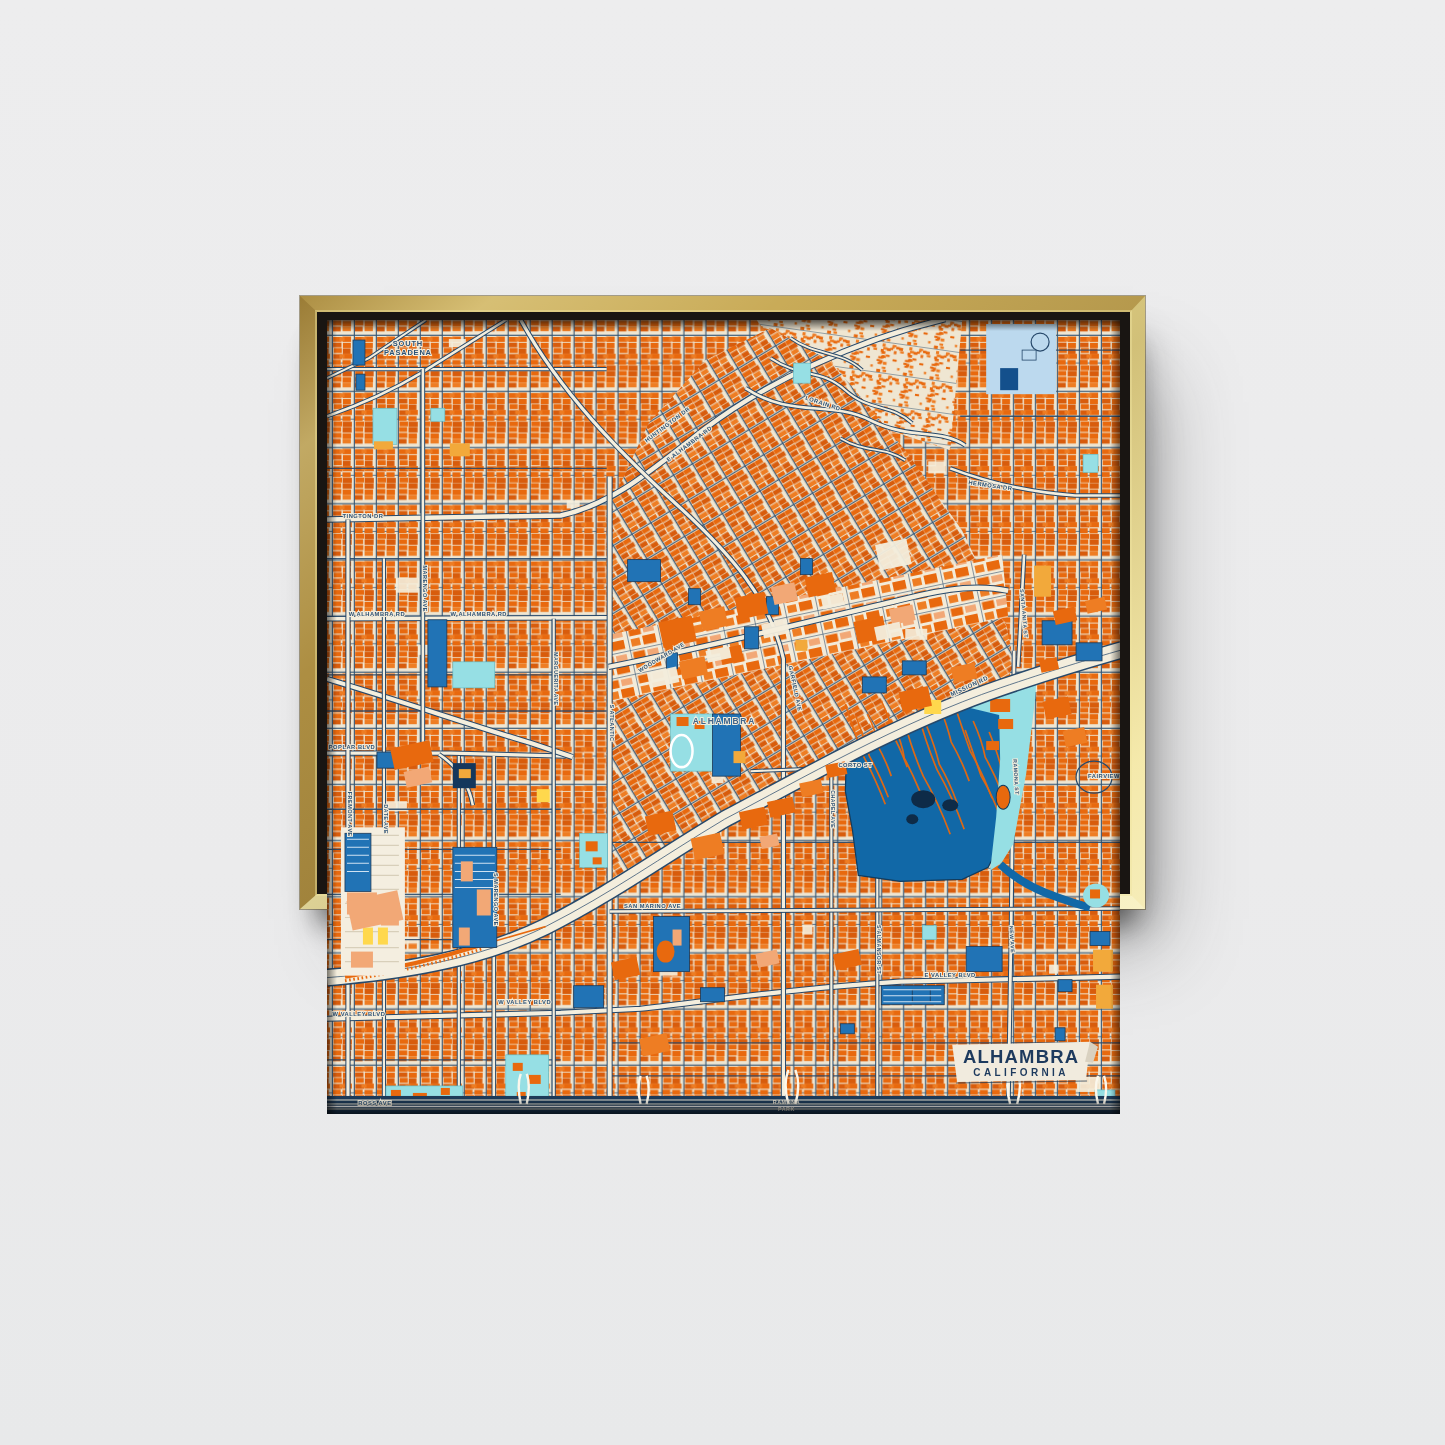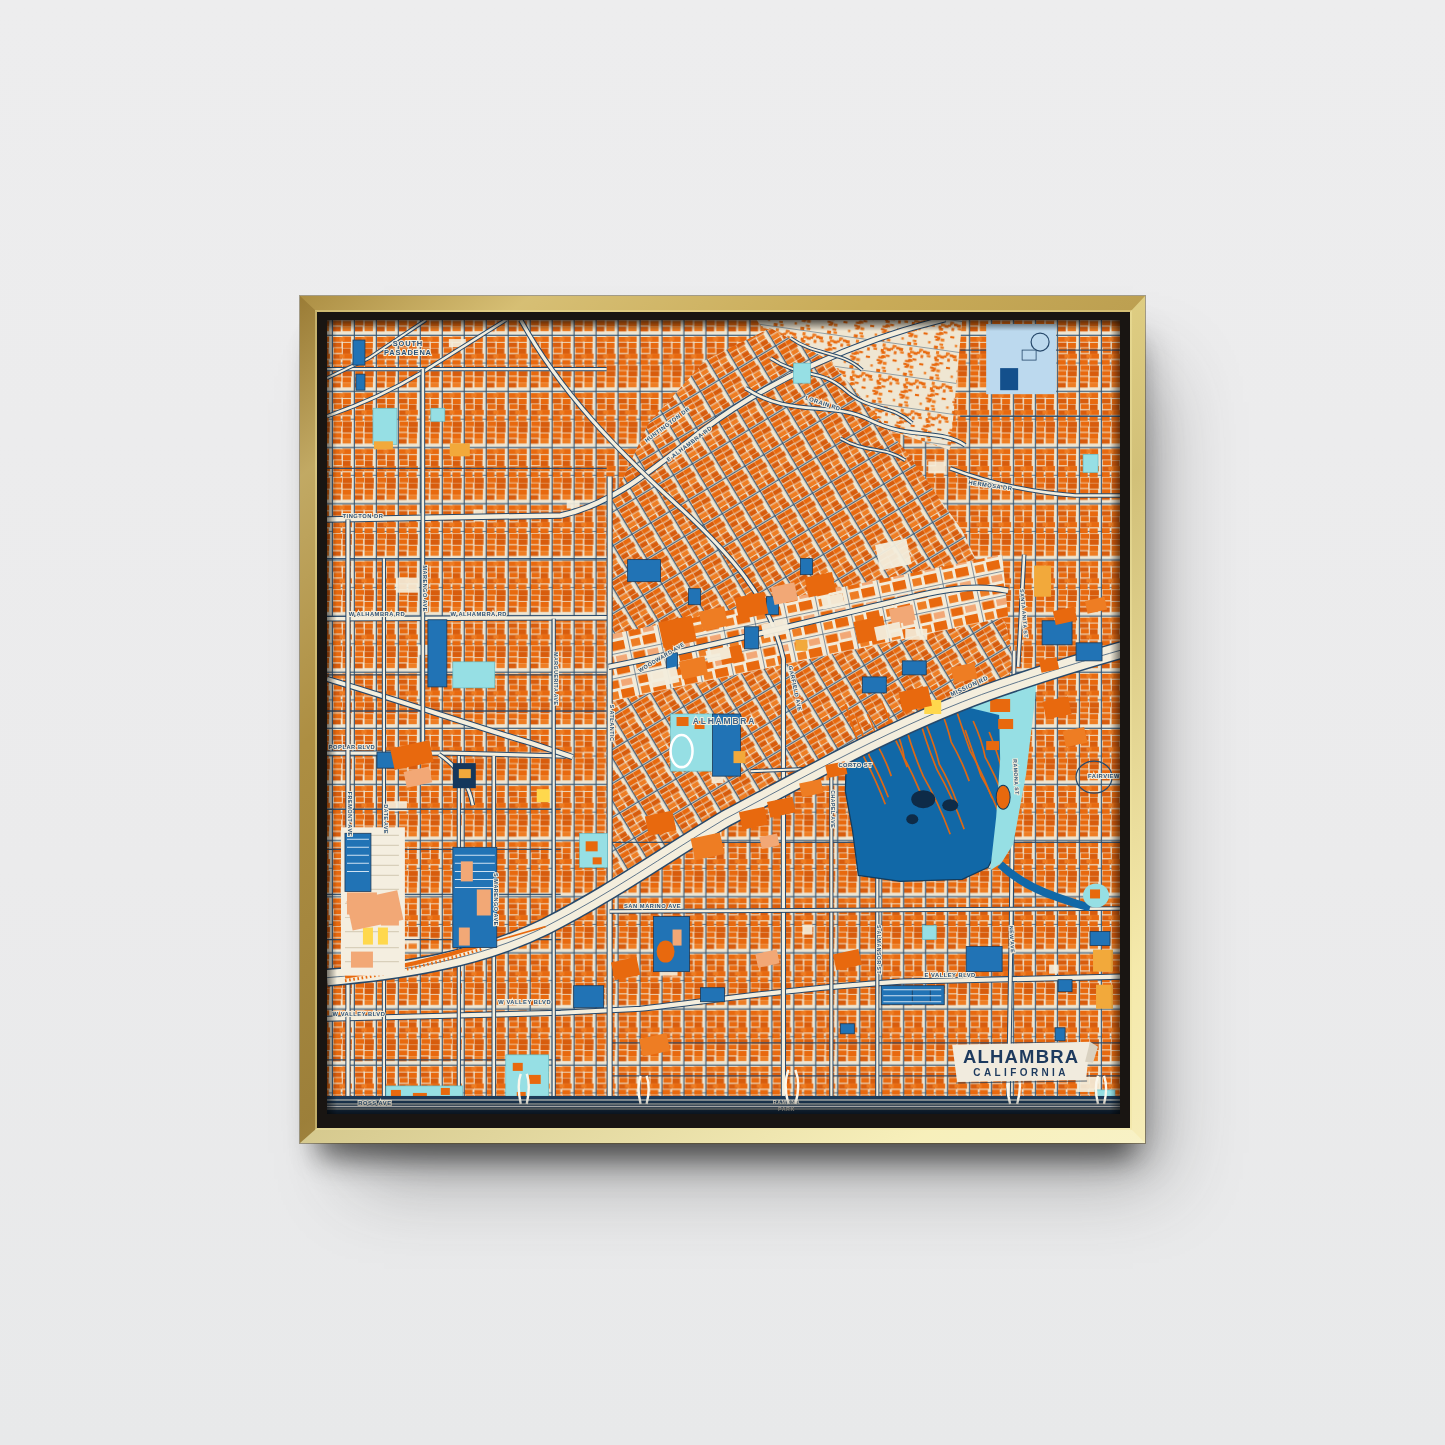--- a/index.html
+++ b/index.html
@@ -1,19 +1,19 @@
 <!DOCTYPE html>
 <html><head>
 <meta charset="utf-8">
 <style>
 html,body{margin:0;padding:0;}
 body{width:1445px;height:1445px;position:relative;overflow:hidden;
   background:linear-gradient(180deg,#ededee 0%,#ebebec 60%,#e8e9ea 100%);
   font-family:"Liberation Sans",sans-serif;}
-.frame{position:absolute;left:300px;top:296px;width:845px;height:847px;box-sizing:border-box;
+.frame{position:absolute;left:300px;top:296px;width:845px;height:613px;box-sizing:border-box;
   border-style:solid;border-width:16px 15px 15px 17px;
   border-color:#c9ab58 #eedd8e #f2e7a8 #ad8e42;
   box-shadow:0 0 0 1px rgba(90,75,35,.5), 0 30px 24px -16px rgba(0,0,0,.4), 14px 30px 32px -14px rgba(25,25,25,.34), 36px 58px 74px -22px rgba(60,60,60,.38);padding-left:48px;}
 .shine{position:absolute;left:-17px;top:-16px;right:-15px;bottom:-15px;pointer-events:none;
   background:linear-gradient(142deg,rgba(120,90,30,.35) 0%,rgba(255,250,200,.25) 12%,rgba(255,255,255,0) 30%,rgba(80,60,20,.18) 55%,rgba(255,252,215,.4) 88%,rgba(255,255,235,.45) 100%);}
 .mat{position:absolute;inset:0;background:#191512;box-sizing:border-box;
   box-shadow:0 0 0 2px rgba(240,228,160,.45);}
 .map{position:absolute;left:10px;top:8px;width:793px;height:794px;display:block;}
 </style>
 </head>

